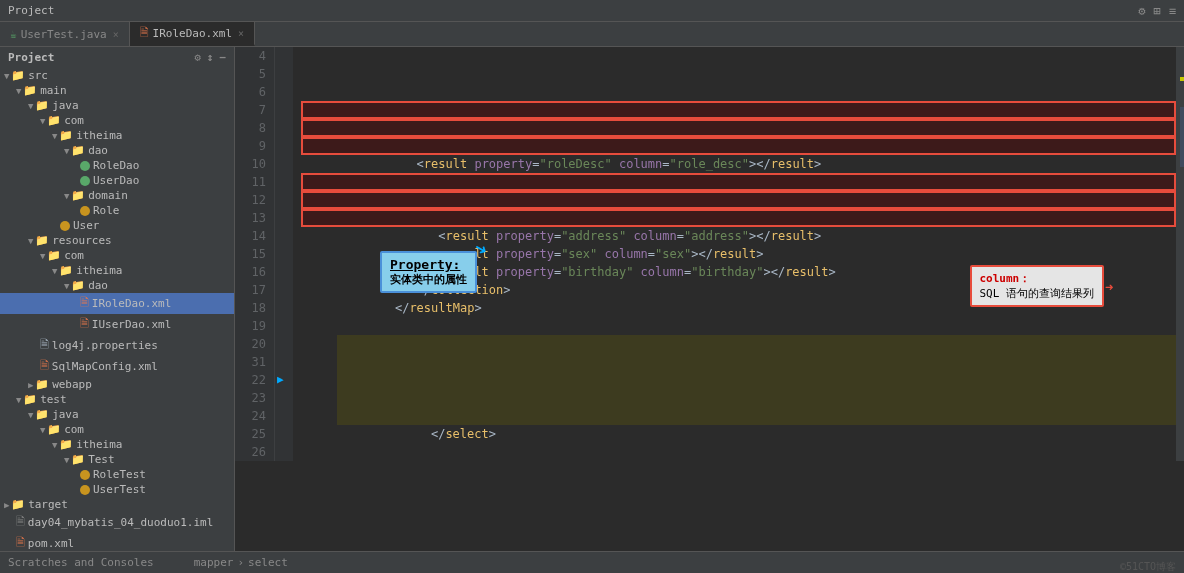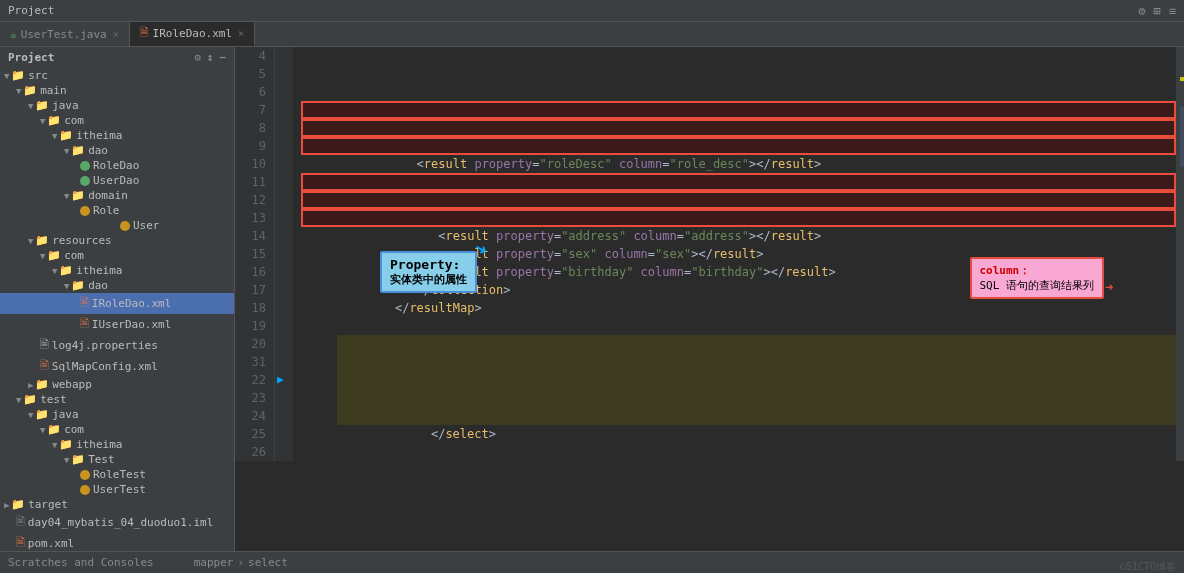--- a/index.html
+++ b/index.html
@@ -45,21 +45,21 @@
 
     
     .tag { color: #e8bf6a; }
     .attr-name { color: #9876aa; }
     .attr-value { color: #6a8759; }
     .comment { color: #808080; font-style: italic; }
 
     
     .annotation-box { position: absolute; border: 2px solid; padding: 4px 8px; border-radius: 2px; font-size: 12px; font-weight: bold; white-space: nowrap; pointer-events: none; z-index: 10; }
     .annotation-property { background: #87ceeb; color: #000; border-color: #4a90d9; top: 204px; left: 145px; }
-    .annotation-column { background: #f9a8d4; color: #000; border-color: #e74c3c; top: 210px; right: 80px; font-size: 11px; font-weight: normal; }
+    .annotation-column { background: #e5e5e5; color: #000; border-color: #e74c3c; top: 218px; right: 80px; font-size: 11px; font-weight: normal; }
 
     
     .bottom-bar { height: 22px; background: #3c3f41; display: flex; align-items: center; padding: 0 8px; border-top: 1px solid #555; flex-shrink: 0; font-size: 11px; color: #888; }
     .bottom-bar .scratches { color: #888; cursor: pointer; }
     .bottom-bar .breadcrumb { display: flex; align-items: center; gap: 4px; margin-left: 40px; color: #888; }
     .bottom-bar .watermark { margin-left: auto; color: #555; font-size: 10px; }
 
     
     .gutter-area { width: 18px; background: #313335; flex-shrink: 0; position: relative; }
     .gutter-icon { color: #00aaff; font-size: 11px; position: absolute; left: 2px; cursor: pointer; line-height: 18px; height: 18px; }
@@ -145,21 +145,21 @@
     </div>
     <div class="tree-item" style="padding-left:64px;">
       <span class="arrow">▼</span>
       <span class="folder-icon">📁</span>
       <span class="label">domain</span>
     </div>
     <div class="tree-item" style="padding-left:80px;">
       <span class="circle-icon circle-orange"></span>
       <span class="label">Role</span>
     </div>
-    <div class="tree-item" style="padding-left:120px;">
+    <div class="tree-item" style="padding-left:60px;">
       <span class="circle-icon circle-orange"></span>
       <span class="label">User</span>
     </div>
     <div class="tree-item" style="padding-left:28px;">
       <span class="arrow">▼</span>
       <span class="folder-icon" style="color:#c8941f;">📁</span>
       <span class="label">resources</span>
     </div>
     <div class="tree-item" style="padding-left:40px;">
       <span class="arrow">▼</span>
@@ -242,21 +242,21 @@
     <div class="tree-item" style="padding-left:16px;">
       <span style="margin-right:3px;color:#e8774a;">🗎</span>
       <span class="label">pom.xml</span>
     </div>
 
   </div>
 
   <div class="code-area" style="position:relative;">
 
     <div class="annotation-box annotation-property">
-      <div style="font-size:13px;font-weight:bold;">Property:</div>
+      <div style="font-size:13px;font-weight:bold;text-decoration:underline;">Property:</div>
       <div style="font-size:11px;font-weight:bold;">实体类中的属性</div>
     </div>
     <div class="annotation-box annotation-column">
       <div style="font-weight:bold;color:#c00;">column：</div>
       <div>SQL 语句的查询结果列</div>
     </div>
 
     <div style="position:absolute;top:190px;left:240px;color:#00aaff;font-size:20px;pointer-events:none;z-index:10;transform:rotate(30deg);">➜</div>
     <div style="position:absolute;top:232px;left:870px;color:#e74c3c;font-size:14px;pointer-events:none;z-index:10;">➜</div>
 

